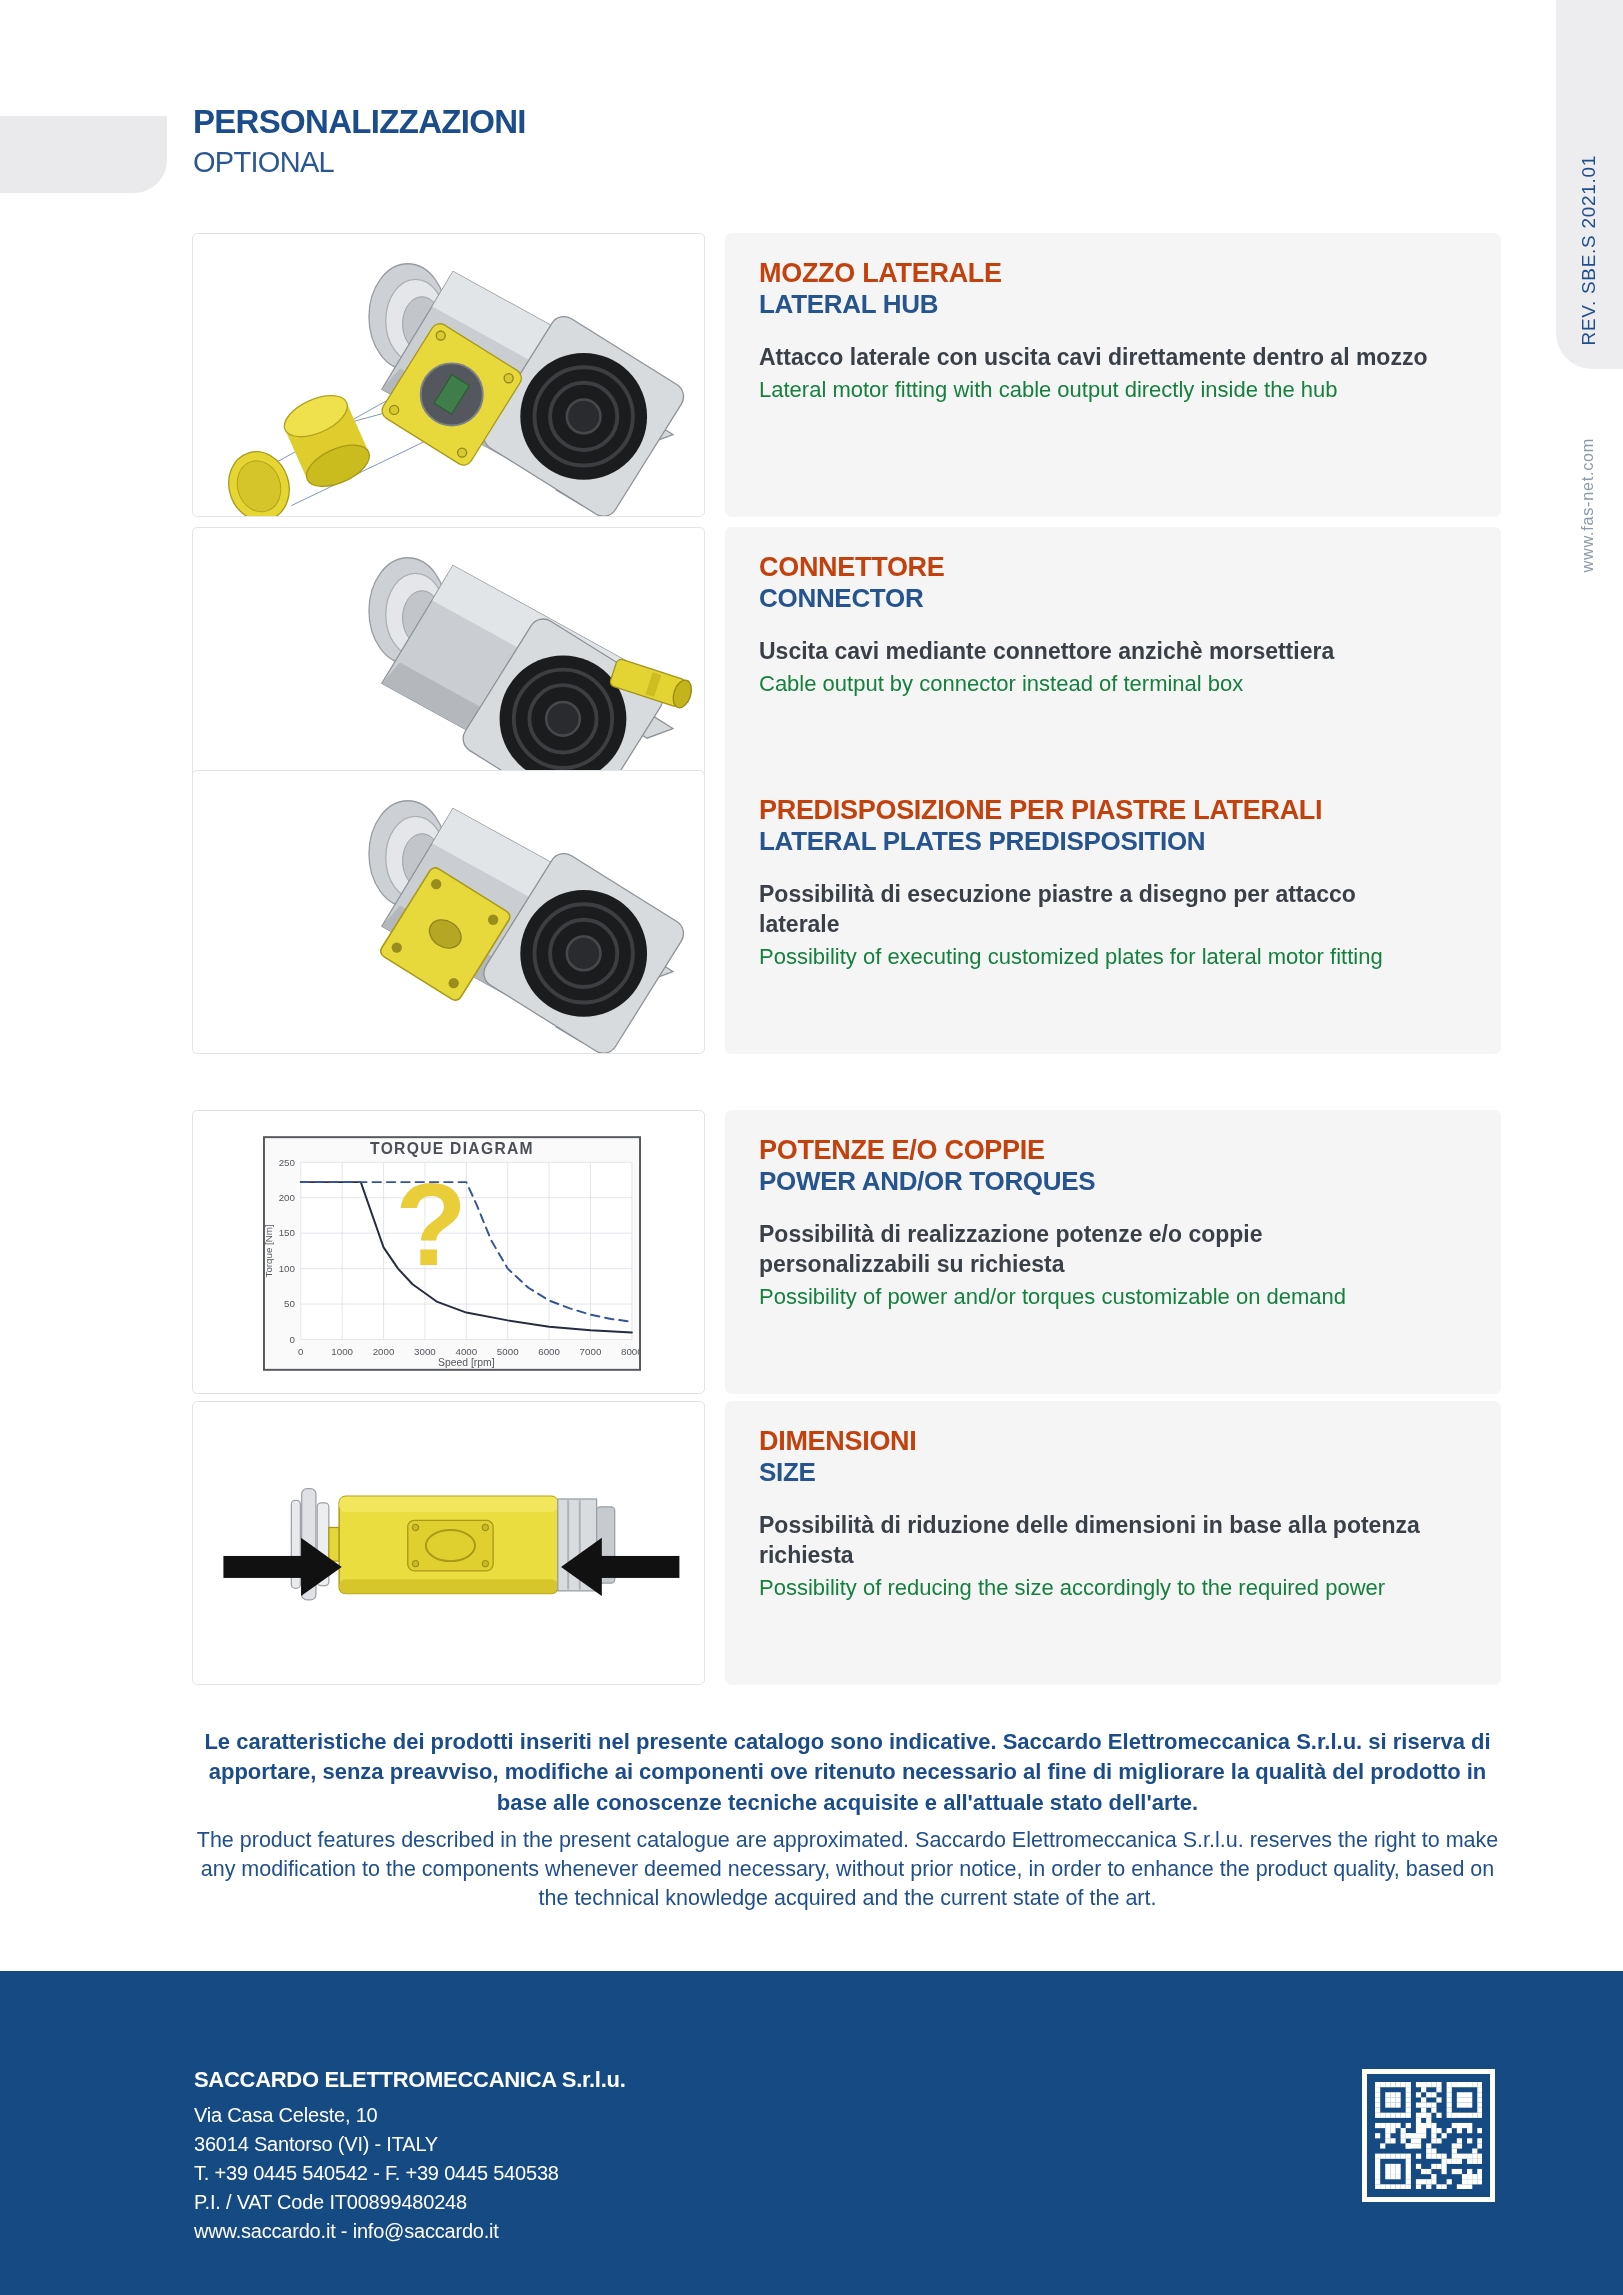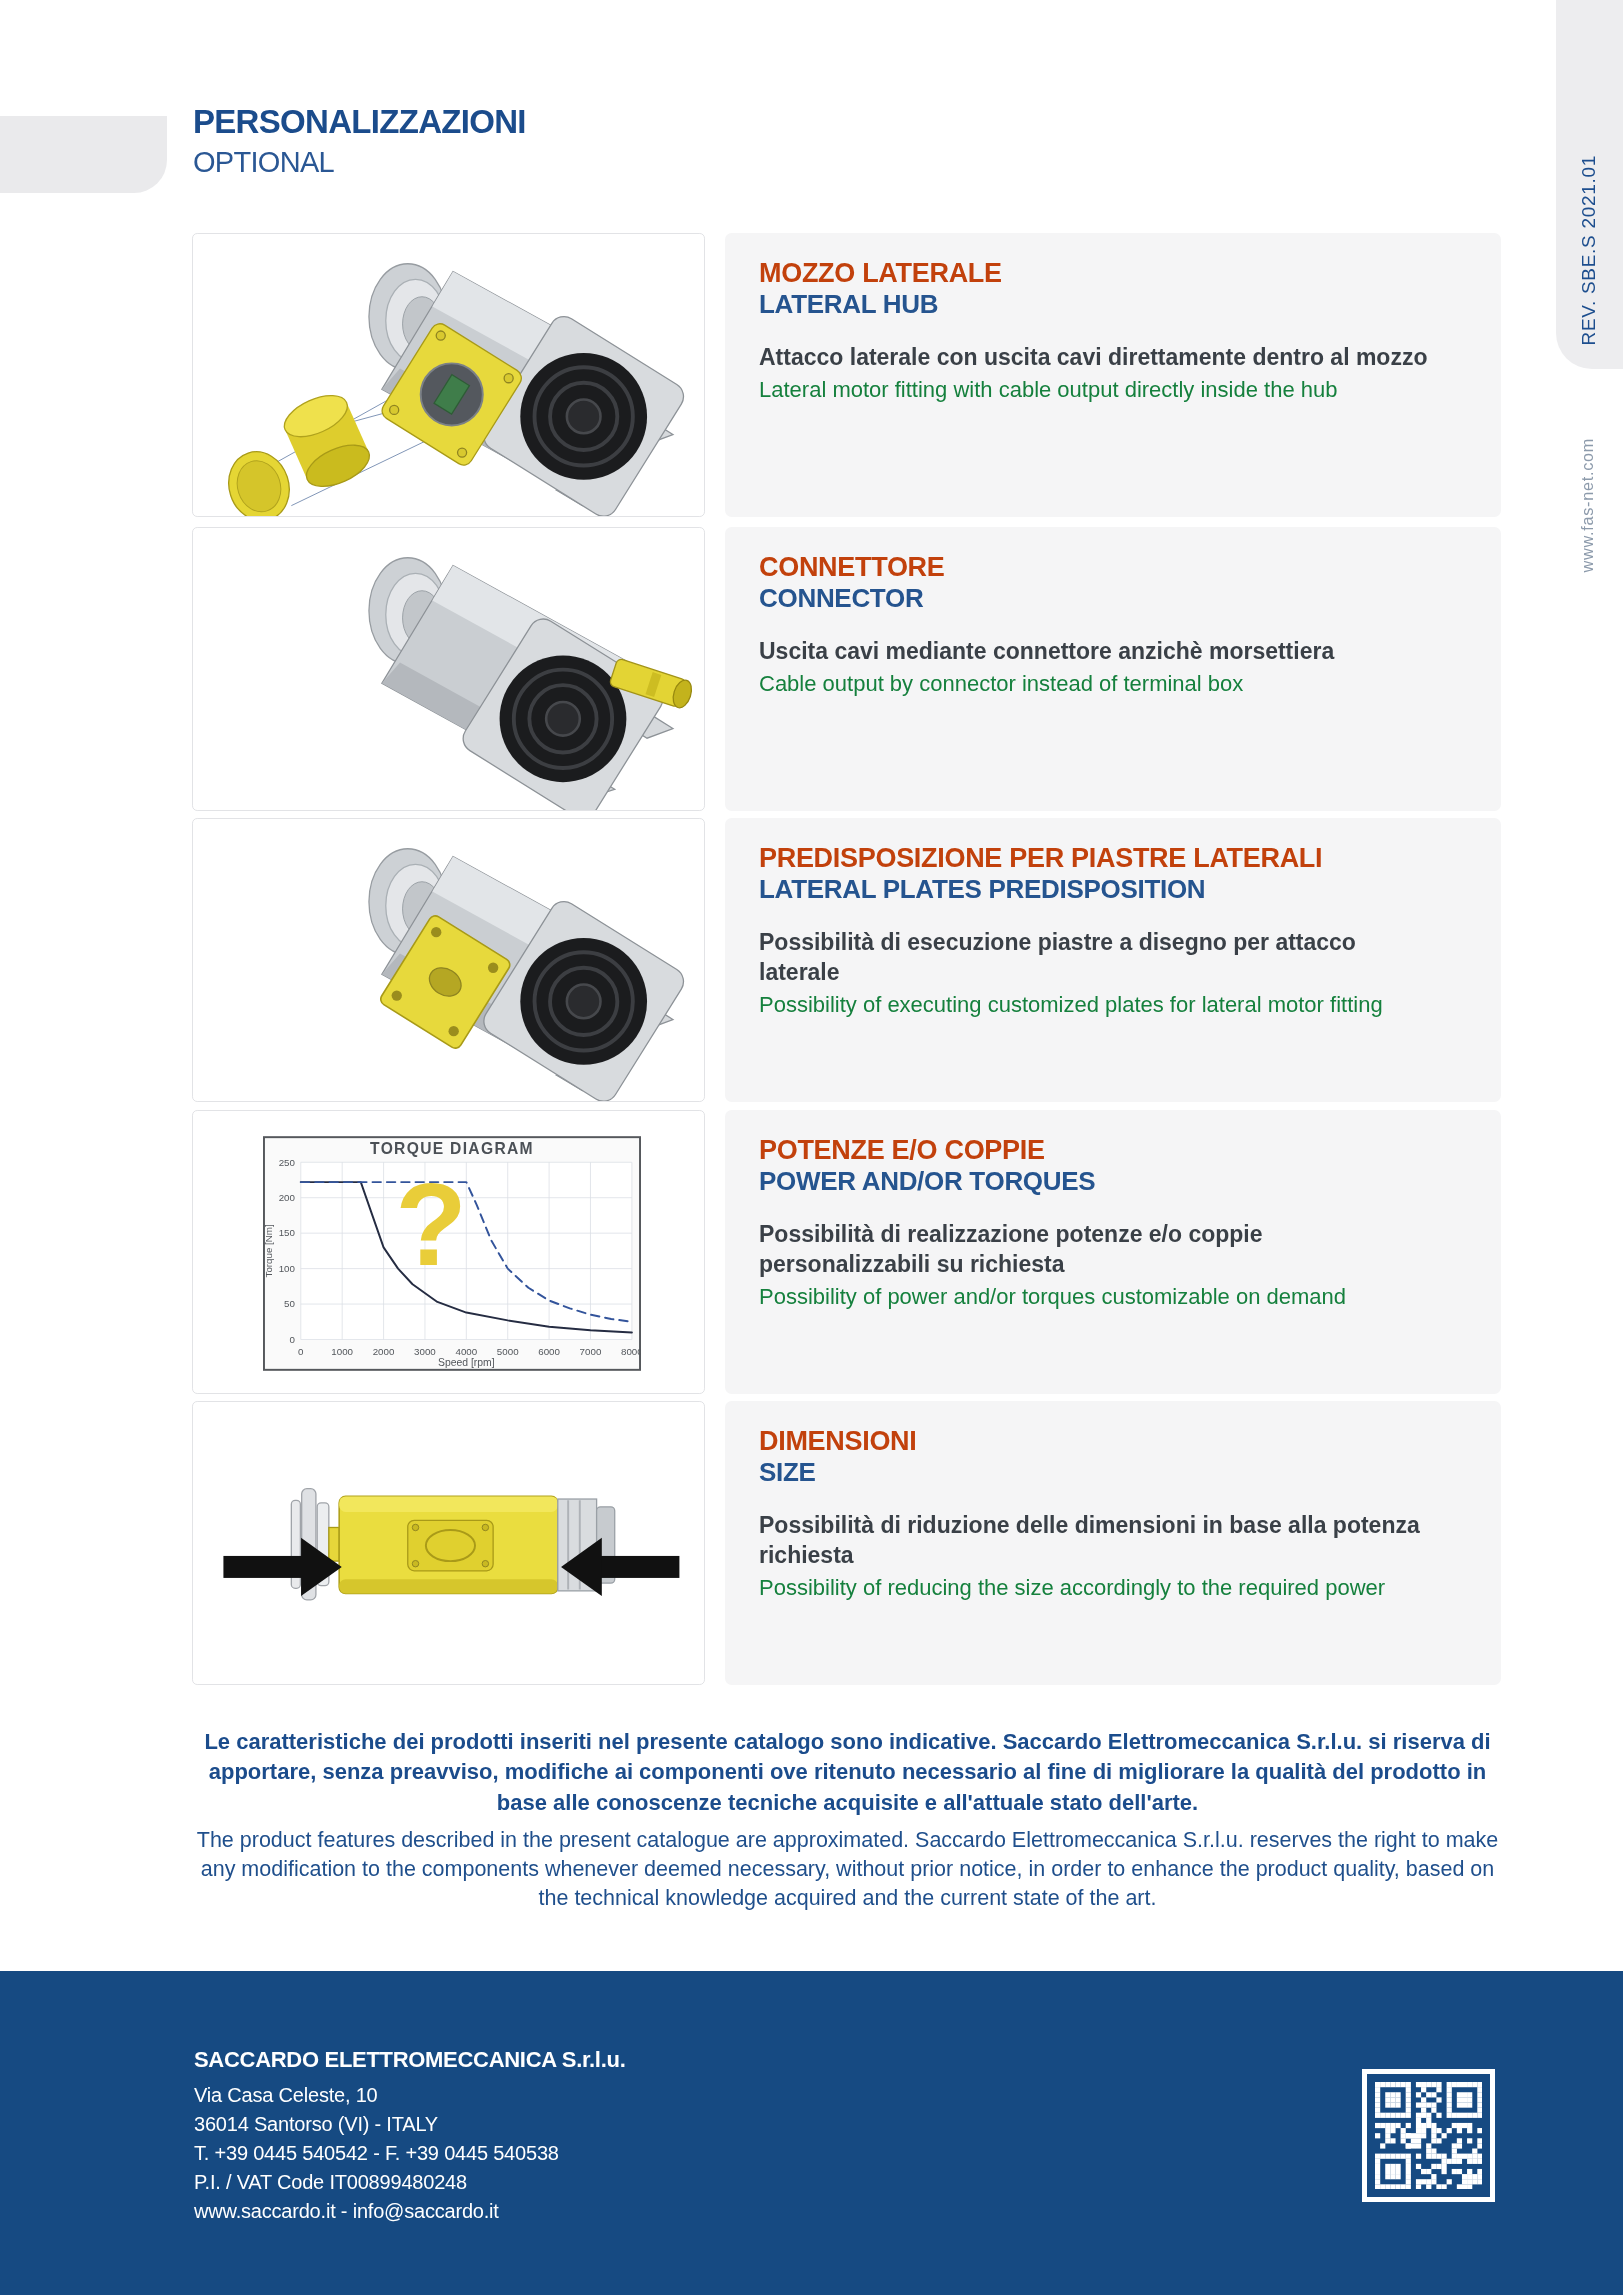--- a/index.html
+++ b/index.html
@@ -31,21 +31,21 @@
   .sec-title-en{margin:2px 0 0 0;font-size:26px;font-weight:700;color:#25548f;letter-spacing:-0.3px;line-height:1.08;}
   .sec-desc-it{margin:23.5px 0 0 0;font-size:23px;font-weight:700;color:#3a4047;line-height:1.32;max-width:672px;}
   .sec-desc-en{margin:3.9px 0 0 0;font-size:22px;font-weight:400;color:#15803d;line-height:1.3;max-width:652px;}
   .chart-wrap{position:absolute;left:70px;top:25px;width:378px;height:235px;}
   
   .disclaimer{position:absolute;left:193px;top:1727px;width:1309px;text-align:center;}
   .d-it{margin:0;font-size:22px;font-weight:700;color:#1b4c8c;line-height:1.38;}
   .d-en{margin:7.8px 0 0 0;font-size:21.5px;font-weight:400;color:#1f4f8c;line-height:1.36;}
   
   .footer{position:absolute;left:0;top:1971px;width:1623px;height:325px;background:#164a82;}
-  .f-block{position:absolute;left:194px;top:76px;color:#ffffff;}
+  .f-block{position:absolute;left:194px;top:96px;color:#ffffff;}
   .f-company{margin:0 0 7.8px 0;font-size:22px;font-weight:700;letter-spacing:-0.3px;}
   .f-line{margin:0;font-size:20px;font-weight:400;line-height:29px;letter-spacing:-0.2px;}
   .qr{position:absolute;left:1362px;top:2069px;width:133px;height:133px;box-sizing:border-box;
     border:5.2px solid #ffffff;padding:7.8px;background:#164a82;}
   .qr svg{display:block;width:100%;height:100%;}
 </style>
 </head>
 <body>
 
 <div class="page">
@@ -128,21 +128,21 @@
       </svg>
     </div>
     <div class="text-panel">
       <h3 class="sec-title-it">CONNETTORE</h3>
       <h4 class="sec-title-en">CONNECTOR</h4>
       <p class="sec-desc-it">Uscita cavi mediante connettore anzichè morsettiera</p>
       <p class="sec-desc-en">Cable output by connector instead of terminal box</p>
     </div>
   </section>
 
-  <section class="row" style="top:818px">
+  <section class="row" style="top:770px">
     <div class="img-card">
       <svg viewBox="0 0 786 436">
         <ellipse cx="330" cy="128" rx="60" ry="82" fill="#cdd1d5" stroke="#979ca1" stroke-width="2"></ellipse>
         <ellipse cx="342" cy="134" rx="46" ry="64" fill="#e4e6e9" stroke="#aab0b5" stroke-width="2"></ellipse>
         <ellipse cx="352" cy="139" rx="30" ry="42" fill="#c2c6ca" stroke="#9aa0a5" stroke-width="1.5"></ellipse>
         <polygon points="400,58 672,208 562,390 290,240" fill="#caced2" stroke="#8d9297" stroke-width="2"></polygon>
         <polygon points="400,58 672,208 640,262 368,112" fill="#e2e5e8"></polygon>
         <polygon points="318,208 590,358 562,390 290,240" fill="#b4b8bd"></polygon>
         <polygon points="560,396 610,380 650,404 600,420" fill="#d6d9dc" stroke="#8d9297" stroke-width="2"></polygon>
         <polygon points="660,300 700,285 740,310 700,325" fill="#d6d9dc" stroke="#8d9297" stroke-width="2"></polygon>

